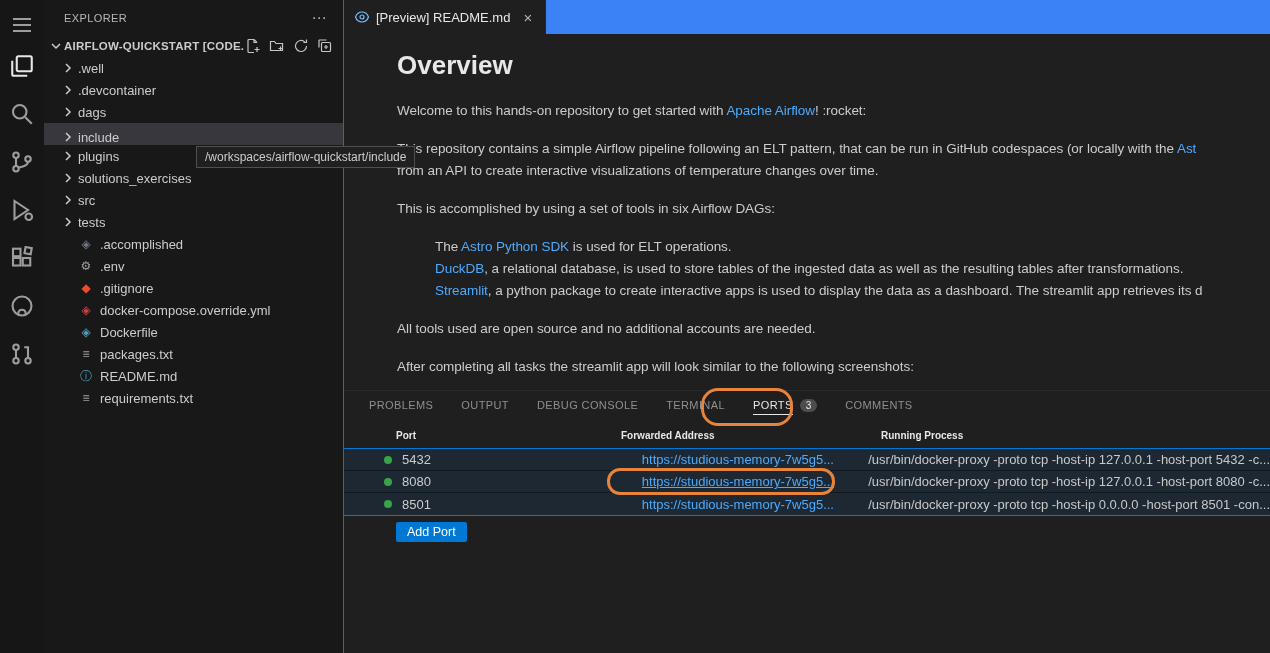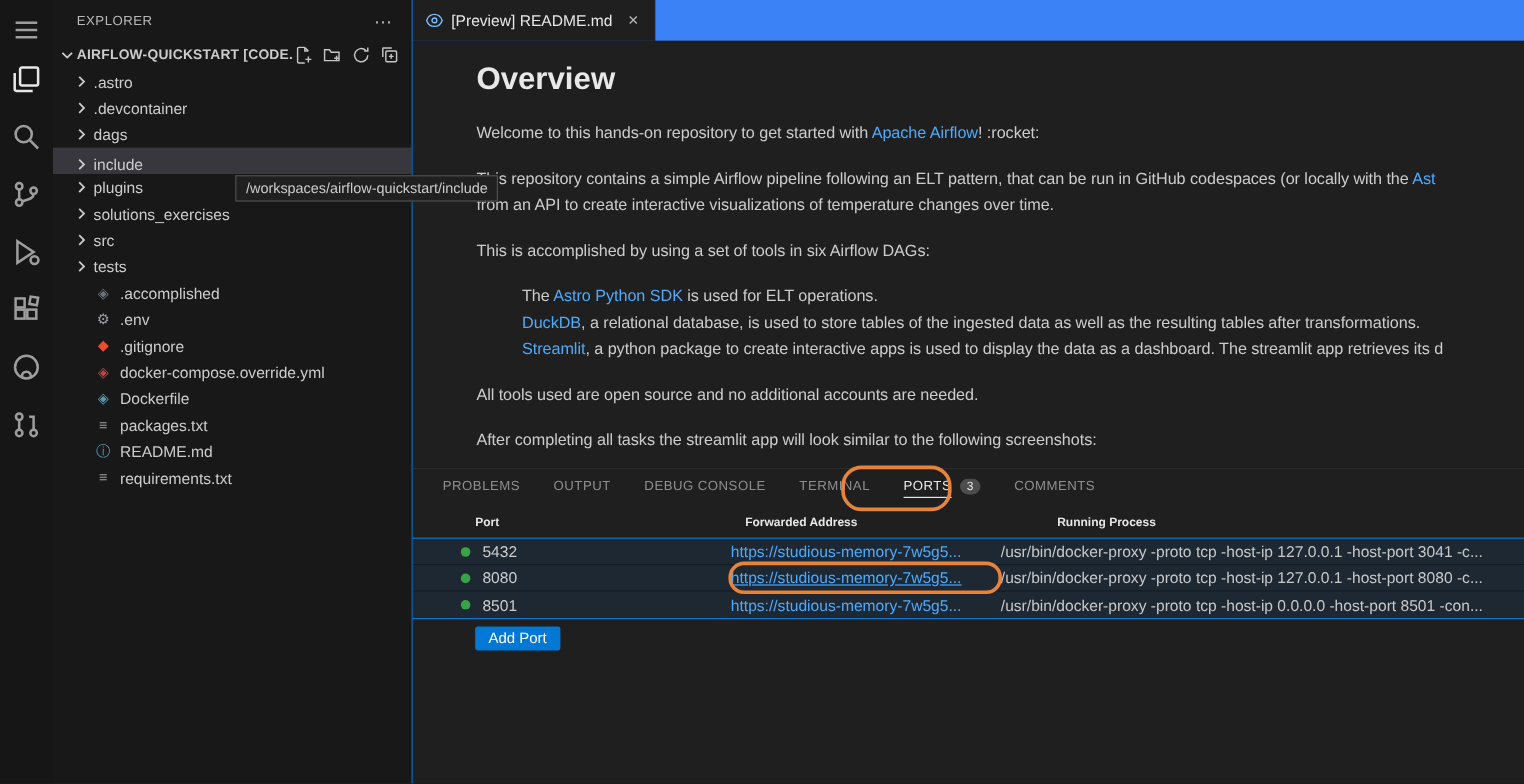--- a/index.html
+++ b/index.html
@@ -65,21 +65,21 @@
   .ptab { display:flex; align-items:center; margin-right:14px; padding:0 7px; height:100%; cursor:pointer; }
   .ptab .plabel { font-size:11px; letter-spacing:.4px; color:#8f8f8f; text-transform:uppercase; padding-bottom:3px; border-bottom:1px solid transparent; }
   .ptab.active .plabel { color:#e7e7e7; border-bottom-color:#e7e7e7; }
   .ptab .pbadge { margin-left:7px; background:#4d4d4d; color:#e7e7e7; font-size:10px; border-radius:9px; padding:1px 6px; margin-bottom:3px; }
 
   .ports-header { height:26px; flex:none; display:flex; align-items:center; padding-left:52px; font-size:10px; font-weight:bold; color:#e7e7e7; }
   .ph-port { width:225px; flex:none; }
   .ph-addr { width:260px; flex:none; }
   .ph-proc { flex:1; }
 
-  .ports-body { flex:none; border-top:1px solid #0078d4; border-bottom:1px solid #0078d4; }
+  .ports-body { flex:none; border-top:1px solid #0078d4; border-bottom:1px solid #0078d4;text-align:right; }
   .prow { height:22px; display:flex; align-items:center; padding-left:40px; background:rgba(28,64,100,0.30); border-bottom:1px solid rgba(0,0,0,0.35); cursor:pointer; font-size:13px; }
   .prow:last-child { border-bottom:none; }
   .pcell-port { width:225px; flex:none; display:flex; align-items:center; color:#cccccc; }
   .pdot { width:8px; height:8px; border-radius:50%; background:#37a447; margin-right:10px; flex:none; }
   .pcell-addr { width:225px; flex:none; color:#4daafc; white-space:nowrap; overflow:hidden; cursor:pointer; }
   .pcell-addr.underlined { text-decoration:underline; }
   .pcell-proc { flex:1; color:#c8c8c8; white-space:nowrap; overflow:hidden; }
 
   .panel-actions { padding:6px 0 0 52px; }
   .add-port-btn { background:#0078d4; color:#ffffff; border:none; font-size:12.5px; font-family:inherit; padding:3px 11px; border-radius:2px; cursor:pointer; }
@@ -186,21 +186,21 @@
             <path d="M7 9h4M9 7v4"></path>
           </svg>
       </span>
     </div>
 
     <div class="tree">
       <div class="tree-item">
         <span class="chev"><svg viewBox="0 0 16 16">
               <path d="M6 4l4 4-4 4"></path>
             </svg></span>
-        <span class="tlabel">.astro</span>
+        <span class="tlabel">.well</span>
       </div>
       <div class="tree-item">
         <span class="chev"><svg viewBox="0 0 16 16">
               <path d="M6 4l4 4-4 4"></path>
             </svg></span>
         <span class="tlabel">.devcontainer</span>
       </div>
       <div class="tree-item">
         <span class="chev"><svg viewBox="0 0 16 16">
               <path d="M6 4l4 4-4 4"></path>
@@ -334,21 +334,21 @@
         <span class="ph-proc">Running Process</span>
       </div>
 
       <div class="ports-body">
         <div class="prow">
           <span class="pcell-port">
               <span class="pdot"></span>
               <span>5432</span>
             </span>
           <span class="pcell-addr">https://studious-memory-7w5g5...</span>
-          <span class="pcell-proc">/usr/bin/docker-proxy -proto tcp -host-ip 127.0.0.1 -host-port 3041 -c...</span>
+          <span class="pcell-proc">/usr/bin/docker-proxy -proto tcp -host-ip 127.0.0.1 -host-port 5432 -c...</span>
         </div>
         <div class="prow">
           <span class="pcell-port">
               <span class="pdot"></span>
               <span>8080</span>
             </span>
           <span class="pcell-addr underlined">https://studious-memory-7w5g5...</span>
           <span class="pcell-proc">/usr/bin/docker-proxy -proto tcp -host-ip 127.0.0.1 -host-port 8080 -c...</span>
         </div>
         <div class="prow">

